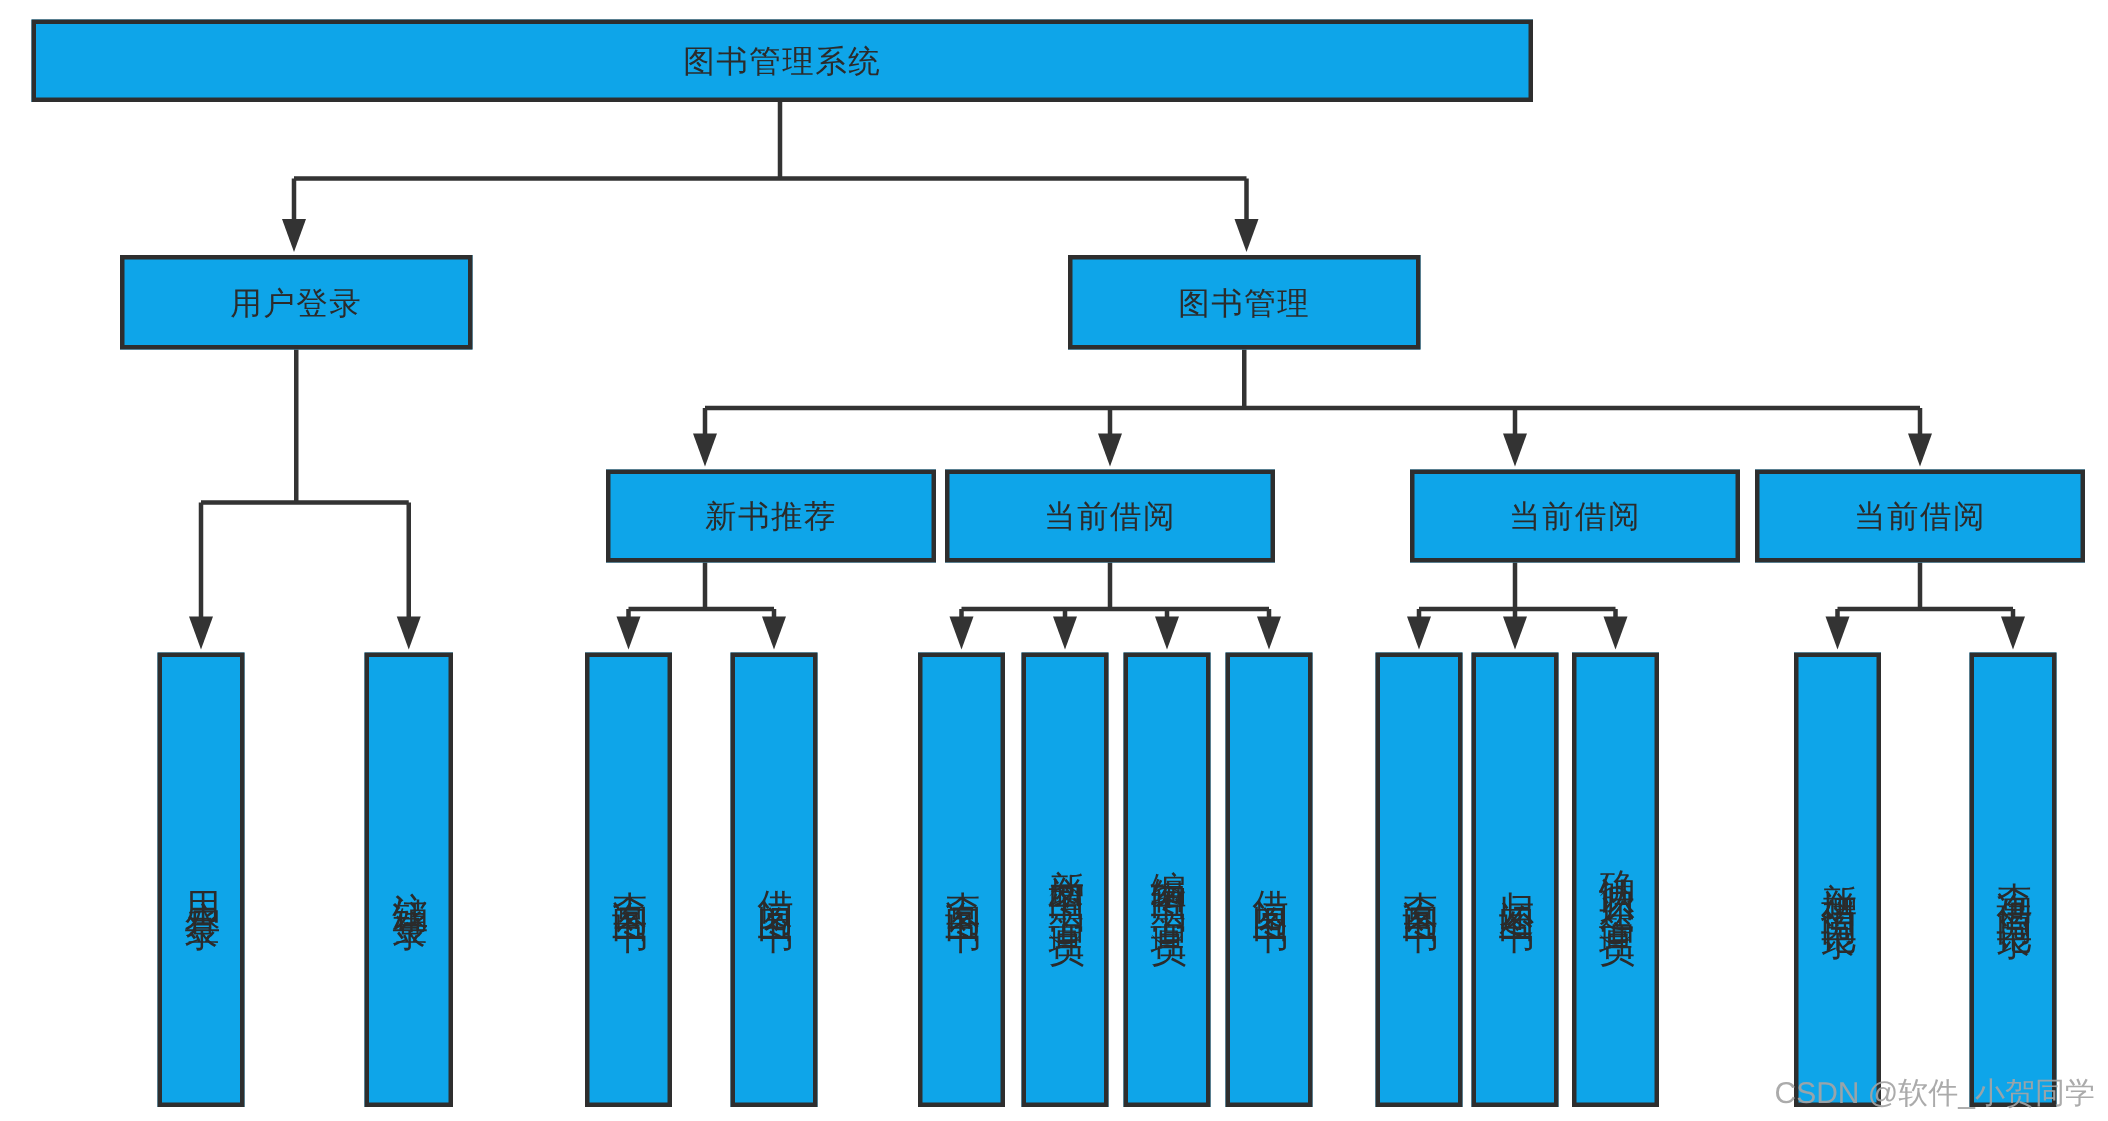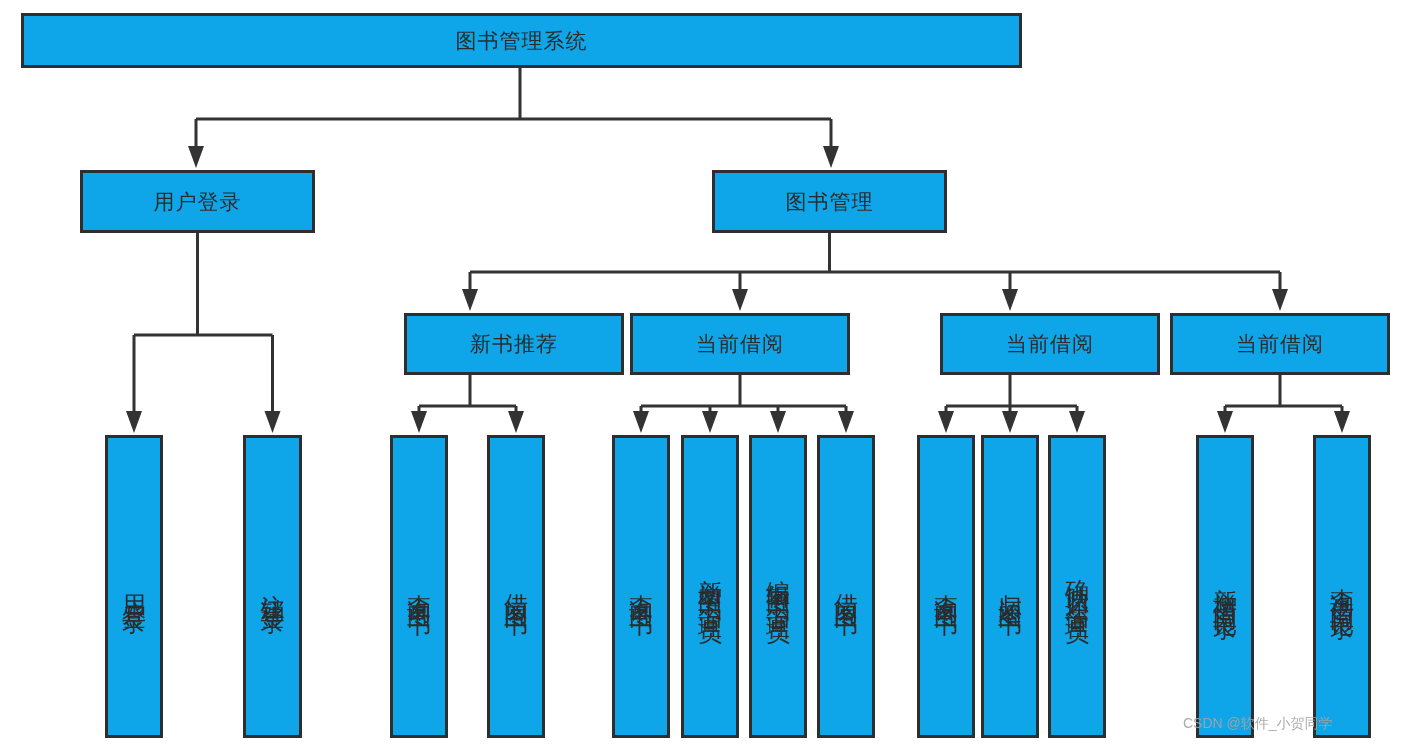--- a/index.html
+++ b/index.html
@@ -15,21 +15,21 @@
     display:flex;align-items:center;justify-content:center;
   }
   .hbox{font-size:21px;letter-spacing:1px;}
   .vbox{
     writing-mode:vertical-rl;text-orientation:mixed;
     font-size:24px;letter-spacing:6px;line-height:1;
   }
   .watermark{
     position:absolute;z-index:3;
     left:1183px;top:715px;width:222px;
-    font-size:14px;color:rgba(164,164,164,0.92);
+    font-size:20px;color:rgba(164,164,164,0.92);
     letter-spacing:0px;white-space:nowrap;
   }
 </style>
 </head>
 <body>
 
 <svg id="connectors" width="1405" height="747" viewBox="0 0 1405 747">
   <path fill="none" stroke="#333333" stroke-width="3" d="M520 68 V120.5
            M196 119 H831   M196 119 V150   M831 119 V150
            M197.5 233 V336.5

